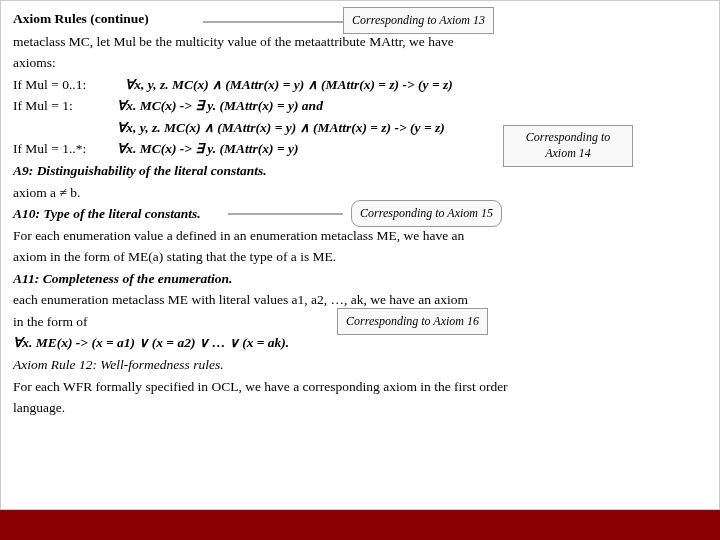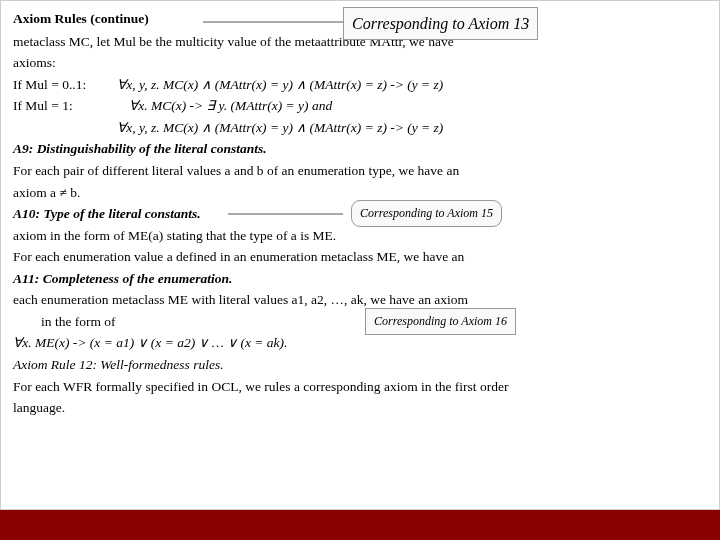--- a/index.html
+++ b/index.html
@@ -37,100 +37,108 @@
     .callout-box {
       border: 1px solid #999;
       background: #f9f9f9;
       padding: 4px 8px;
       font-style: italic;
       font-size: 12px;
       position: absolute;
       white-space: nowrap;
     }
     .para { margin-bottom: 2px; }
-    .math { font-style: italic; }
+    .math { font-style: italic; font-weight: bold; }
   </style>
 </head>
 <body>
 
 <div class="main-container">
   <div class="content">
 
     <div style="position:relative; margin-bottom:3px;">
       <div style="display:flex; align-items:center; gap:0;text-align:center;">
         <span class="bold" style="font-size:13.5px;">Axiom Rules (continue)</span>
 
       </div>
 
-      <div class="callout-box" style="top:-2px; left:330px; font-style:italic; font-size:16px;">
+      <div class="callout-box" style="top:-2px; left:330px; font-style:italic; font-size:12px;">
         <span>Corresponding to Axiom 13</span>
       </div>
 
       <svg style="position:absolute; top:8px; left:190px; width:145px; height:12px; overflow:visible;">
         <line x1="0" y1="5" x2="140" y2="5" stroke="#555" stroke-width="1"></line>
       </svg>
     </div>
 
     <div class="para">metaclass MC, let Mul be the multicity value of the metaattribute MAttr, we have</div>
     <div class="para">axioms:</div>
 
-    <div class="para" style="display:flex; gap:4px;">
+    <div class="para" style="display:flex; gap:12px;">
       <span style="min-width:100px; display:inline-block;">If Mul = 0..1:</span>
       <span class="math">∀x, y, z. MC(x) ∧ (MAttr(x) = y) ∧ (MAttr(x) = z) -&gt; (y = z)</span>
     </div>
 
-    <div class="para" style="display:flex; gap:16px;">
+    <div class="para" style="display:flex; gap:4px;">
       <span style="min-width:100px; display:inline-block;">If Mul = 1:</span>
       <span class="math">∀x. MC(x) -&gt; ∃ y. (MAttr(x) = y) and</span>
     </div>
 
     <div class="para" style="position:relative;">
       <span class="math" style="margin-left:104px;">∀x, y, z. MC(x) ∧ (MAttr(x) = y) ∧ (MAttr(x) = z) -&gt; (y = z)</span>
     </div>
 
+    <div class="para" style="display:flex; gap:4px; position:relative;">
+      <span style="min-width:100px; display:inline-block;">If Mul = 1..*:</span>
+      <span class="math">∀x. MC(x) -&gt; ∃ y. (MAttr(x) = y)</span>
+
+      <div class="callout-box" style="top:-14px; left:490px; width:130px; font-style:italic; font-size:12px; white-space:normal; text-align:center; line-height:1.3;">
+        <span style="white-space:pre;">Corresponding to
+Axiom 14</span>
+      </div>
+    </div>
 
     <div class="para">
       <span class="italic bold">A9: Distinguishability of the literal constants.</span>
     </div>
-    <div class="para">For each pair of different literal values a and b of an enumeration type, we have an</div>
     <div class="para">
       <span>axiom a ≠ b.</span>
     </div>
 
     <div class="para" style="position:relative; display:flex; align-items:flex-end;">
       <span class="italic bold">A10: Type of the literal constants.</span>
 
       <svg style="position:absolute; top:6px; left:215px; width:120px; height:10px; overflow:visible;">
         <line x1="0" y1="4" x2="115" y2="4" stroke="#555" stroke-width="1"></line>
       </svg>
 
       <div class="callout-box" style="top:-4px; left:338px; font-style:italic; font-size:12px;border-radius:9px;">
         <span>Corresponding to Axiom 15</span>
       </div>
     </div>
+    <div class="para">For each enumeration value a defined in an enumeration metaclass ME, we have an</div>
     <div class="para">axiom in the form of ME(a) stating that the type of a is ME.</div>
-    <div class="para">For each enumeration value a defined in an enumeration metaclass ME, we have an</div>
 
     <div class="para">
       <span class="italic bold">A11: Completeness of the enumeration.</span>
     </div>
     <div class="para">each enumeration metaclass ME with literal values a1, a2, …, ak, we have an axiom</div>
-    <div class="para" style="position:relative;margin-left:28px;">
+    <div class="para" style="position:relative;">
       <span>in the form of</span>
       
       <div class="callout-box" style="top:-4px; left:324px; font-style:italic; font-size:12px;">
         <span>Corresponding to Axiom 16</span>
       </div>
     </div>
     <div class="para">
       <span class="math">∀x. ME(x) -&gt; (x = a1) ∨ (x = a2) ∨ … ∨ (x = ak).</span>
     </div>
 
     <div class="para">
       <span class="italic">Axiom Rule 12: Well-formedness rules.</span>
     </div>
-    <div class="para">For each WFR formally specified in OCL, we rules a corresponding axiom in the first order</div>
+    <div class="para">For each WFR formally specified in OCL, we have a corresponding axiom in the first order</div>
     <div class="para">language.</div>
 
   </div>
 </div>
 
 <div class="bottom-bar"></div>
 
 </body></html>

